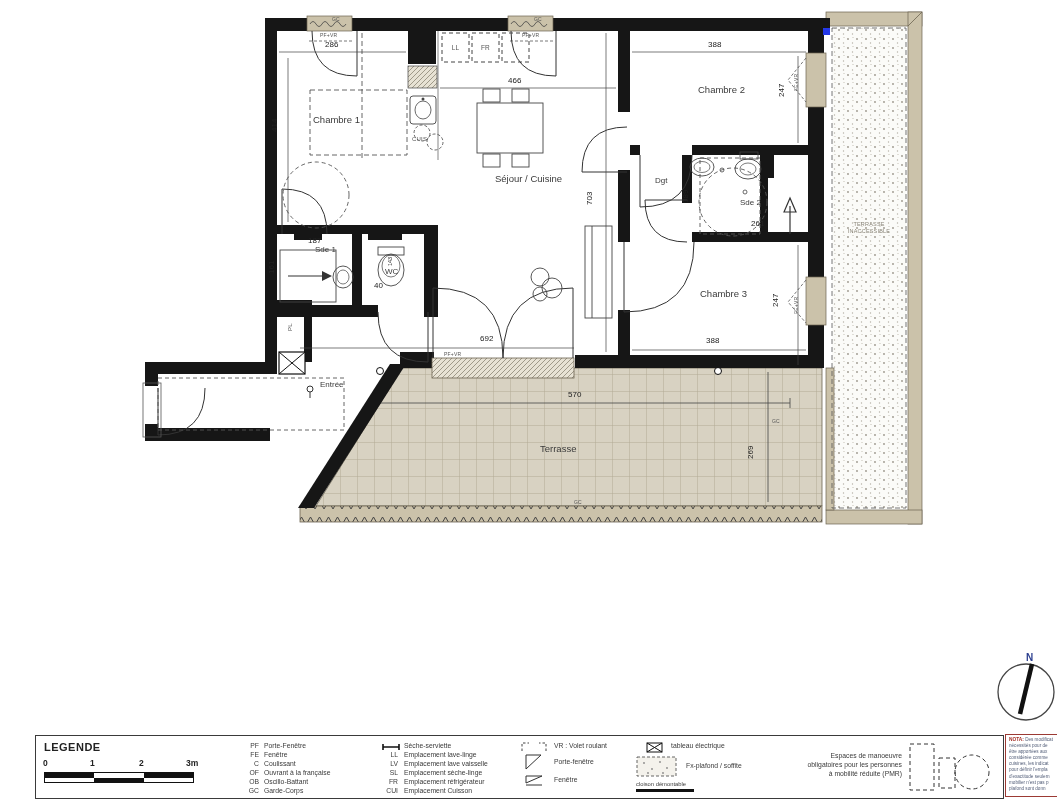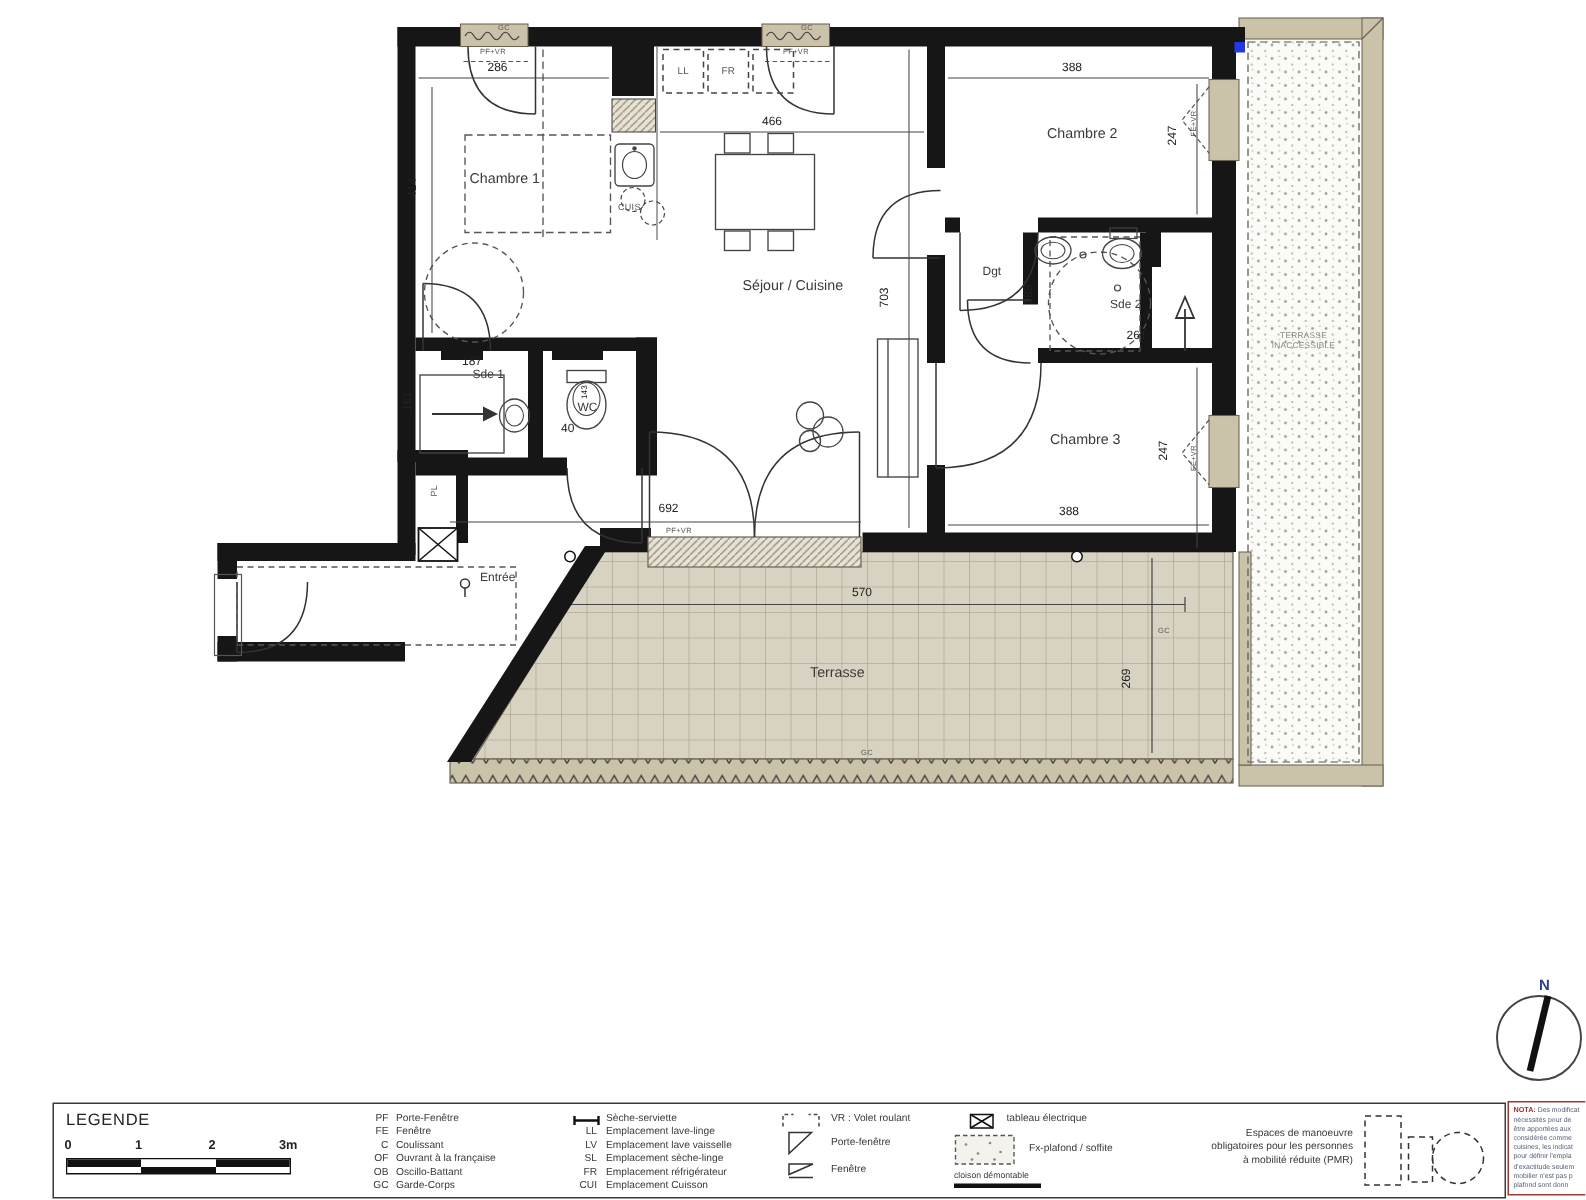--- a/index.html
+++ b/index.html
@@ -9,21 +9,21 @@
   .lbl{position:absolute;font-size:9.5px;color:#3a3a3a;white-space:nowrap;}
   .lbl2{position:absolute;font-size:8px;color:#3a3a3a;white-space:nowrap;margin-left:12px;}
   .dim{position:absolute;font-size:8px;color:#222;white-space:nowrap;}
   .sm{position:absolute;font-size:5px;color:#555;white-space:nowrap;letter-spacing:.2px;}
   .v{transform:rotate(-90deg);transform-origin:0 100%;}
   .tiny{font-size:5.5px;color:#8a8578;}
   .plansvg{position:absolute;left:0;top:0;}
   
   .legend{position:absolute;left:35px;top:735px;width:967px;height:62px;
           border:1px solid #3a3a3a;background:#fff;}
-  .leg-title{position:absolute;left:8px;top:5px;font-weight:normal;font-size:11px;
+  .leg-title{position:absolute;left:8px;top:5px;font-weight:bold;font-size:11px;
              letter-spacing:.5px;color:#222;}
   .scalebar{position:absolute;left:8px;top:36px;width:148px;height:9px;border:1px solid #111;}
   .scalebar .row{display:flex;height:50%;}
   .scalebar .c{width:49.33px;height:100%;}
   .b{background:#111;} .w{background:#fff;}
   .scalenum{position:absolute;top:22px;font-size:8.5px;font-weight:bold;color:#222;}
   .leg-item{position:absolute;font-size:6.8px;color:#3a3a3a;white-space:nowrap;}
   .leg-abbr{position:absolute;font-size:6.8px;color:#3a3a3a;text-align:right;width:20px;white-space:nowrap;}
   .nota{position:absolute;left:1005px;top:734px;width:60px;height:63px;border:1.5px solid #9c3a34;
         background:#fff;overflow:hidden;padding:2px 0 0 3px;box-sizing:border-box;}
@@ -232,21 +232,21 @@
       <line x1="798" y1="56" x2="798" y2="143"></line>
       <line x1="300" y1="348" x2="574" y2="348"></line>
       <line x1="632" y1="350" x2="806" y2="350"></line>
       <line x1="798" y1="245" x2="798" y2="365"></line>
     </g>
   </svg>
 
   <span class="lbl" style="left:313px;top:114px">Chambre 1</span>
   <span class="lbl" style="left:698px;top:84px">Chambre 2</span>
   <span class="lbl" style="left:700px;top:288px">Chambre 3</span>
-  <span class="lbl" style="left:495px;top:185px">Séjour / Cuisine</span>
+  <span class="lbl" style="left:495px;top:173px">Séjour / Cuisine</span>
   <span class="lbl2" style="left:643px;top:176px">Dgt</span>
   <span class="lbl2" style="left:303px;top:245px">Sde 1</span>
   <span class="lbl2" style="left:728px;top:198px">Sde 2</span>
   <span class="lbl2" style="left:373px;top:267px">WC</span>
   <span class="lbl2" style="left:308px;top:380px">Entrée</span>
   <span class="lbl" style="left:540px;top:443px">Terrasse</span>
   <span class="sm tiny" style="left:832px;top:221px;width:74px;text-align:center">TERRASSE</span>
   <span class="sm tiny" style="left:832px;top:228px;width:74px;text-align:center">INACCESSIBLE</span>
   <span class="sm v" style="left:293px;top:325px;font-size:6px">PL</span>
   <span class="sm" style="left:412px;top:136px;font-size:6px">CUIS</span>
@@ -258,21 +258,21 @@
   <span class="dim" style="left:508px;top:76px">466</span>
   <span class="dim v" style="left:594px;top:196px">703</span>
   <span class="dim" style="left:708px;top:40px">388</span>
   <span class="dim v" style="left:786px;top:88px">247</span>
   <span class="dim" style="left:751px;top:219px">261</span>
   <span class="dim v" style="left:690px;top:194px">189</span>
   <span class="dim" style="left:308px;top:236px">187</span>
   <span class="dim v" style="left:276px;top:265px">161</span>
   <span class="dim" style="left:374px;top:281px">40</span>
   <span class="dim v" style="left:393px;top:260px;font-size:5.5px">143</span>
-  <span class="dim" style="left:439px;top:334px">692</span>
+  <span class="dim" style="left:480px;top:334px">692</span>
   <span class="dim" style="left:706px;top:336px">388</span>
   <span class="dim v" style="left:780px;top:298px">247</span>
   <span class="dim" style="left:568px;top:390px">570</span>
   <span class="dim v" style="left:755px;top:450px">269</span>
 
   <span class="sm" style="left:332px;top:16px">GC</span>
   <span class="sm" style="left:534px;top:16px">GC</span>
   <span class="sm" style="left:772px;top:418px">GC</span>
   <span class="sm" style="left:574px;top:499px">GC</span>
   <span class="sm" style="left:320px;top:32px">PF+VR</span>

